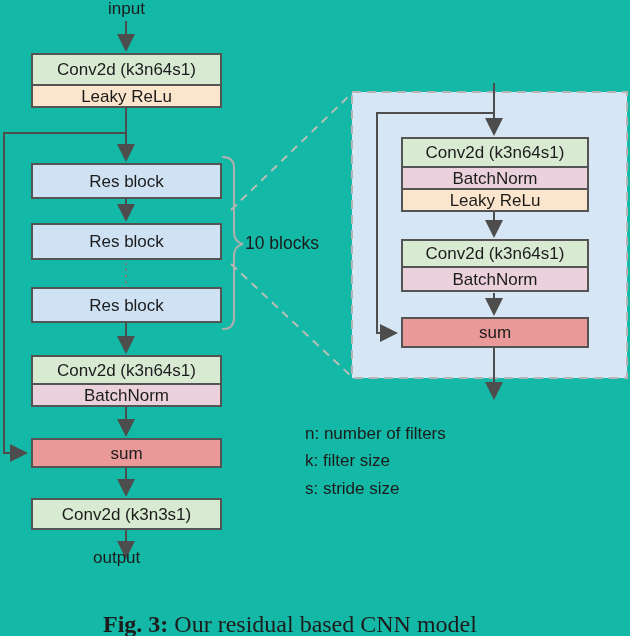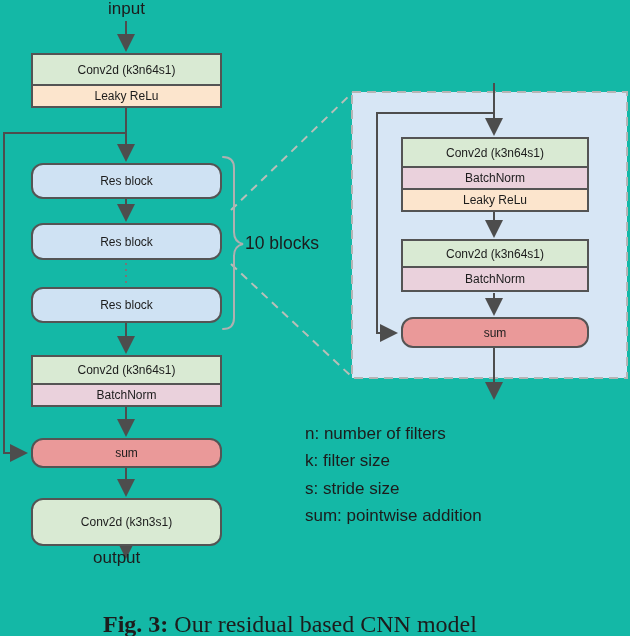--- a/index.html
+++ b/index.html
@@ -1,24 +1,24 @@
 <!DOCTYPE html>
 <html><head>
 <meta charset="utf-8">
 <style>
   html,body{margin:0;padding:0;background:#ffffff;}
   #stage{position:relative;width:630px;height:636px;overflow:hidden;
          font-family:"Liberation Sans",sans-serif;color:#1c1c1c;background:#14b8a6;padding-left:18px;}
   #wires{position:absolute;left:0;top:0;width:630px;height:636px;pointer-events:none;}
   .box{box-sizing:border-box;border:2px solid #545454;display:flex;align-items:center;
-       justify-content:center;font-size:12px;line-height:1;white-space:nowrap;}
+       justify-content:center;font-size:17px;line-height:1;white-space:nowrap;}
   .stack{position:absolute;}
   .stack .box{width:100%;}
   .stack .box + .box{margin-top:-2px;}
-  .abs{position:absolute;border-radius:12px;}
+  .abs{position:absolute;}
   .flowlabel{position:absolute;font-size:17px;}
   .center191{left:31px;width:191px;text-align:center;}
   #legend{position:absolute;left:305px;top:420px;font-size:17px;line-height:27.4px;}
   #caption{position:absolute;left:103px;top:611px;font-family:"Liberation Serif",serif;
            font-size:24px;white-space:nowrap;}
   #caption .cap-label{font-weight:bold;}
 </style>
 </head>
 <body>
 
@@ -68,42 +68,41 @@
 
   <div class="flowlabel" style="left:245px;top:233px;font-size:17.5px;">10 blocks</div>
 
   <div class="stack" style="left:31px;top:355px;width:191px;">
     <div class="box" style="height: 30px; background-color: rgb(217, 234, 211);">Conv2d (k3n64s1)</div>
     <div class="box" style="height: 24px; background-color: rgb(234, 209, 220);">BatchNorm</div>
   </div>
 
   <div class="box abs" style="left: 31px; top: 438px; width: 191px; height: 30px; background-color: rgb(234, 153, 153);">sum</div>
 
-  <div class="box abs" style="left: 31px; top: 498px; width: 191px; height: 48px; background-color: rgb(217, 234, 211); text-align: right;">Conv2d (k3n3s1)</div>
+  <div class="box abs" style="left: 31px; top: 498px; width: 191px; height: 32px; background-color: rgb(217, 234, 211); text-align: right;">Conv2d (k3n3s1)</div>
 
   <div class="flowlabel" style="left:93px;top:548px;">output</div>
 
   <div class="stack" style="left:401px;top:137px;width:188px;">
     <div class="box" style="height: 31px; background-color: rgb(217, 234, 211);">Conv2d (k3n64s1)</div>
     <div class="box" style="height: 24px; background-color: rgb(234, 209, 220);">BatchNorm</div>
     <div class="box" style="height: 24px; background-color: rgb(252, 229, 205);">Leaky ReLu</div>
   </div>
 
   <div class="stack" style="left:401px;top:239px;width:188px;">
     <div class="box" style="height: 29px; background-color: rgb(217, 234, 211);">Conv2d (k3n64s1)</div>
     <div class="box" style="height: 26px; background-color: rgb(234, 209, 220);">BatchNorm</div>
   </div>
 
   <div class="box abs" style="left: 401px; top: 317px; width: 188px; height: 31px; background-color: rgb(234, 153, 153);">sum</div>
 
   <div id="legend">
     <div>n: number of filters</div>
     <div>k: filter size</div>
     <div>s: stride size</div>
-    <div>sum: pointwise addition</div>
   </div>
 
   <div id="caption">
     <span class="cap-label">Fig. 3:</span>
     <span>Our residual based CNN model</span>
   </div>
 
 </div>
 
 </body></html>

